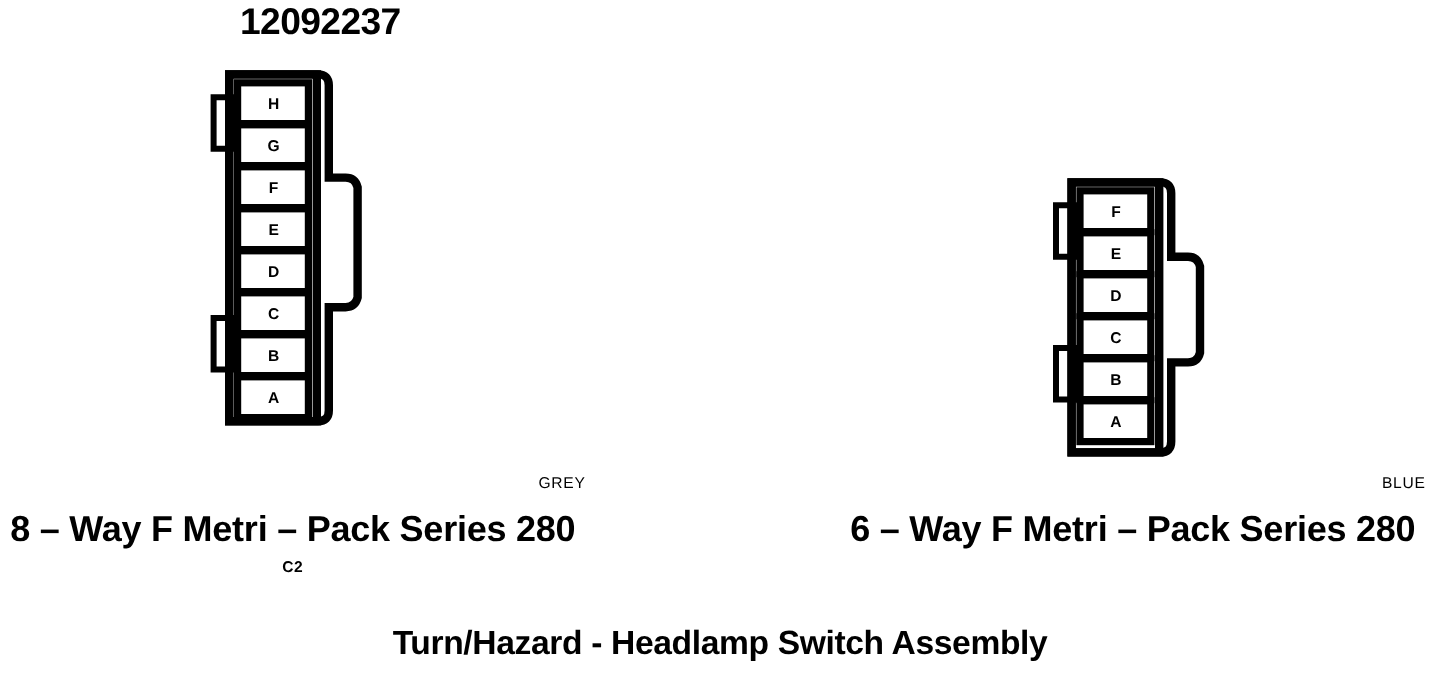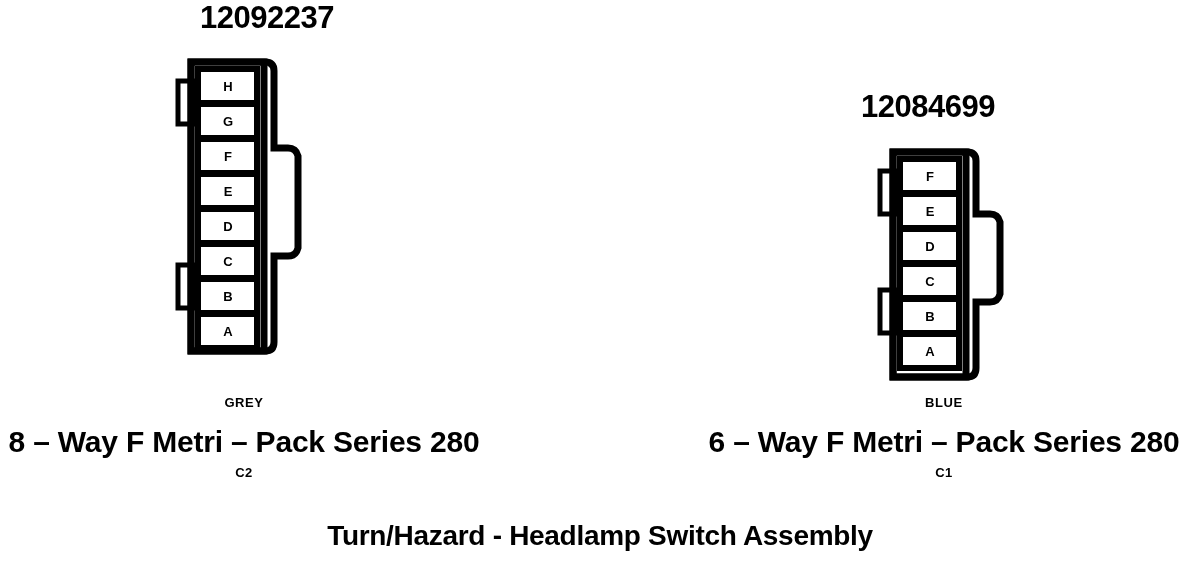--- a/index.html
+++ b/index.html
@@ -47,25 +47,26 @@
     font-size: 13px;
     line-height: 1;
     text-align: center;
     width: 40px;
     color: #000000;
   }
 
   
   .caption { position: absolute; text-align: center; }
   .caption .color-name {
-    font-weight: bold;
+    font-weight: normal;
     font-size: 13px;
     letter-spacing: 0.6px;
     line-height: 1;
     white-space: nowrap;
+    text-align: right;
   }
   .caption .series-desc {
     font-weight: bold;
     font-size: 30px;
     letter-spacing: -0.2px;
     line-height: 1;
     white-space: nowrap;
     margin-top: 18px;
   }
   .caption .cavity-id {
@@ -93,21 +94,20 @@
     white-space: nowrap;
   }
 </style>
 </head>
 <body>
 
 <div class="stage">
 
   <div class="part-number" id="part-number-c2">12092237</div>
 
-  <div class="part-number" id="part-number-c1">12084699</div>
 
   <div class="connector" id="connector-c2">
     <svg width="180" height="312" viewBox="0 0 180 312">
 
       <path d="M 8 29 L 25 29 L 25 72 L 8 72 Z" fill="none" stroke="#000" stroke-width="5"></path>
 
       <path d="M 8 213 L 25 213 L 25 256 L 8 256 Z" fill="none" stroke="#000" stroke-width="5"></path>
 
       <path d="M 21 10
                L 95 10
@@ -190,18 +190,17 @@
 
   <div class="caption" id="caption-c2">
     <div class="color-name">GREY</div>
     <div class="series-desc">8 – Way F Metri – Pack Series 280</div>
     <div class="cavity-id">C2</div>
   </div>
 
   <div class="caption" id="caption-c1">
     <div class="color-name">BLUE</div>
     <div class="series-desc">6 – Way F Metri – Pack Series 280</div>
-    <div class="cavity-id">C1</div>
   </div>
 
   <div id="assembly-title">Turn/Hazard - Headlamp Switch Assembly</div>
 
 </div>
 
 </body></html>

